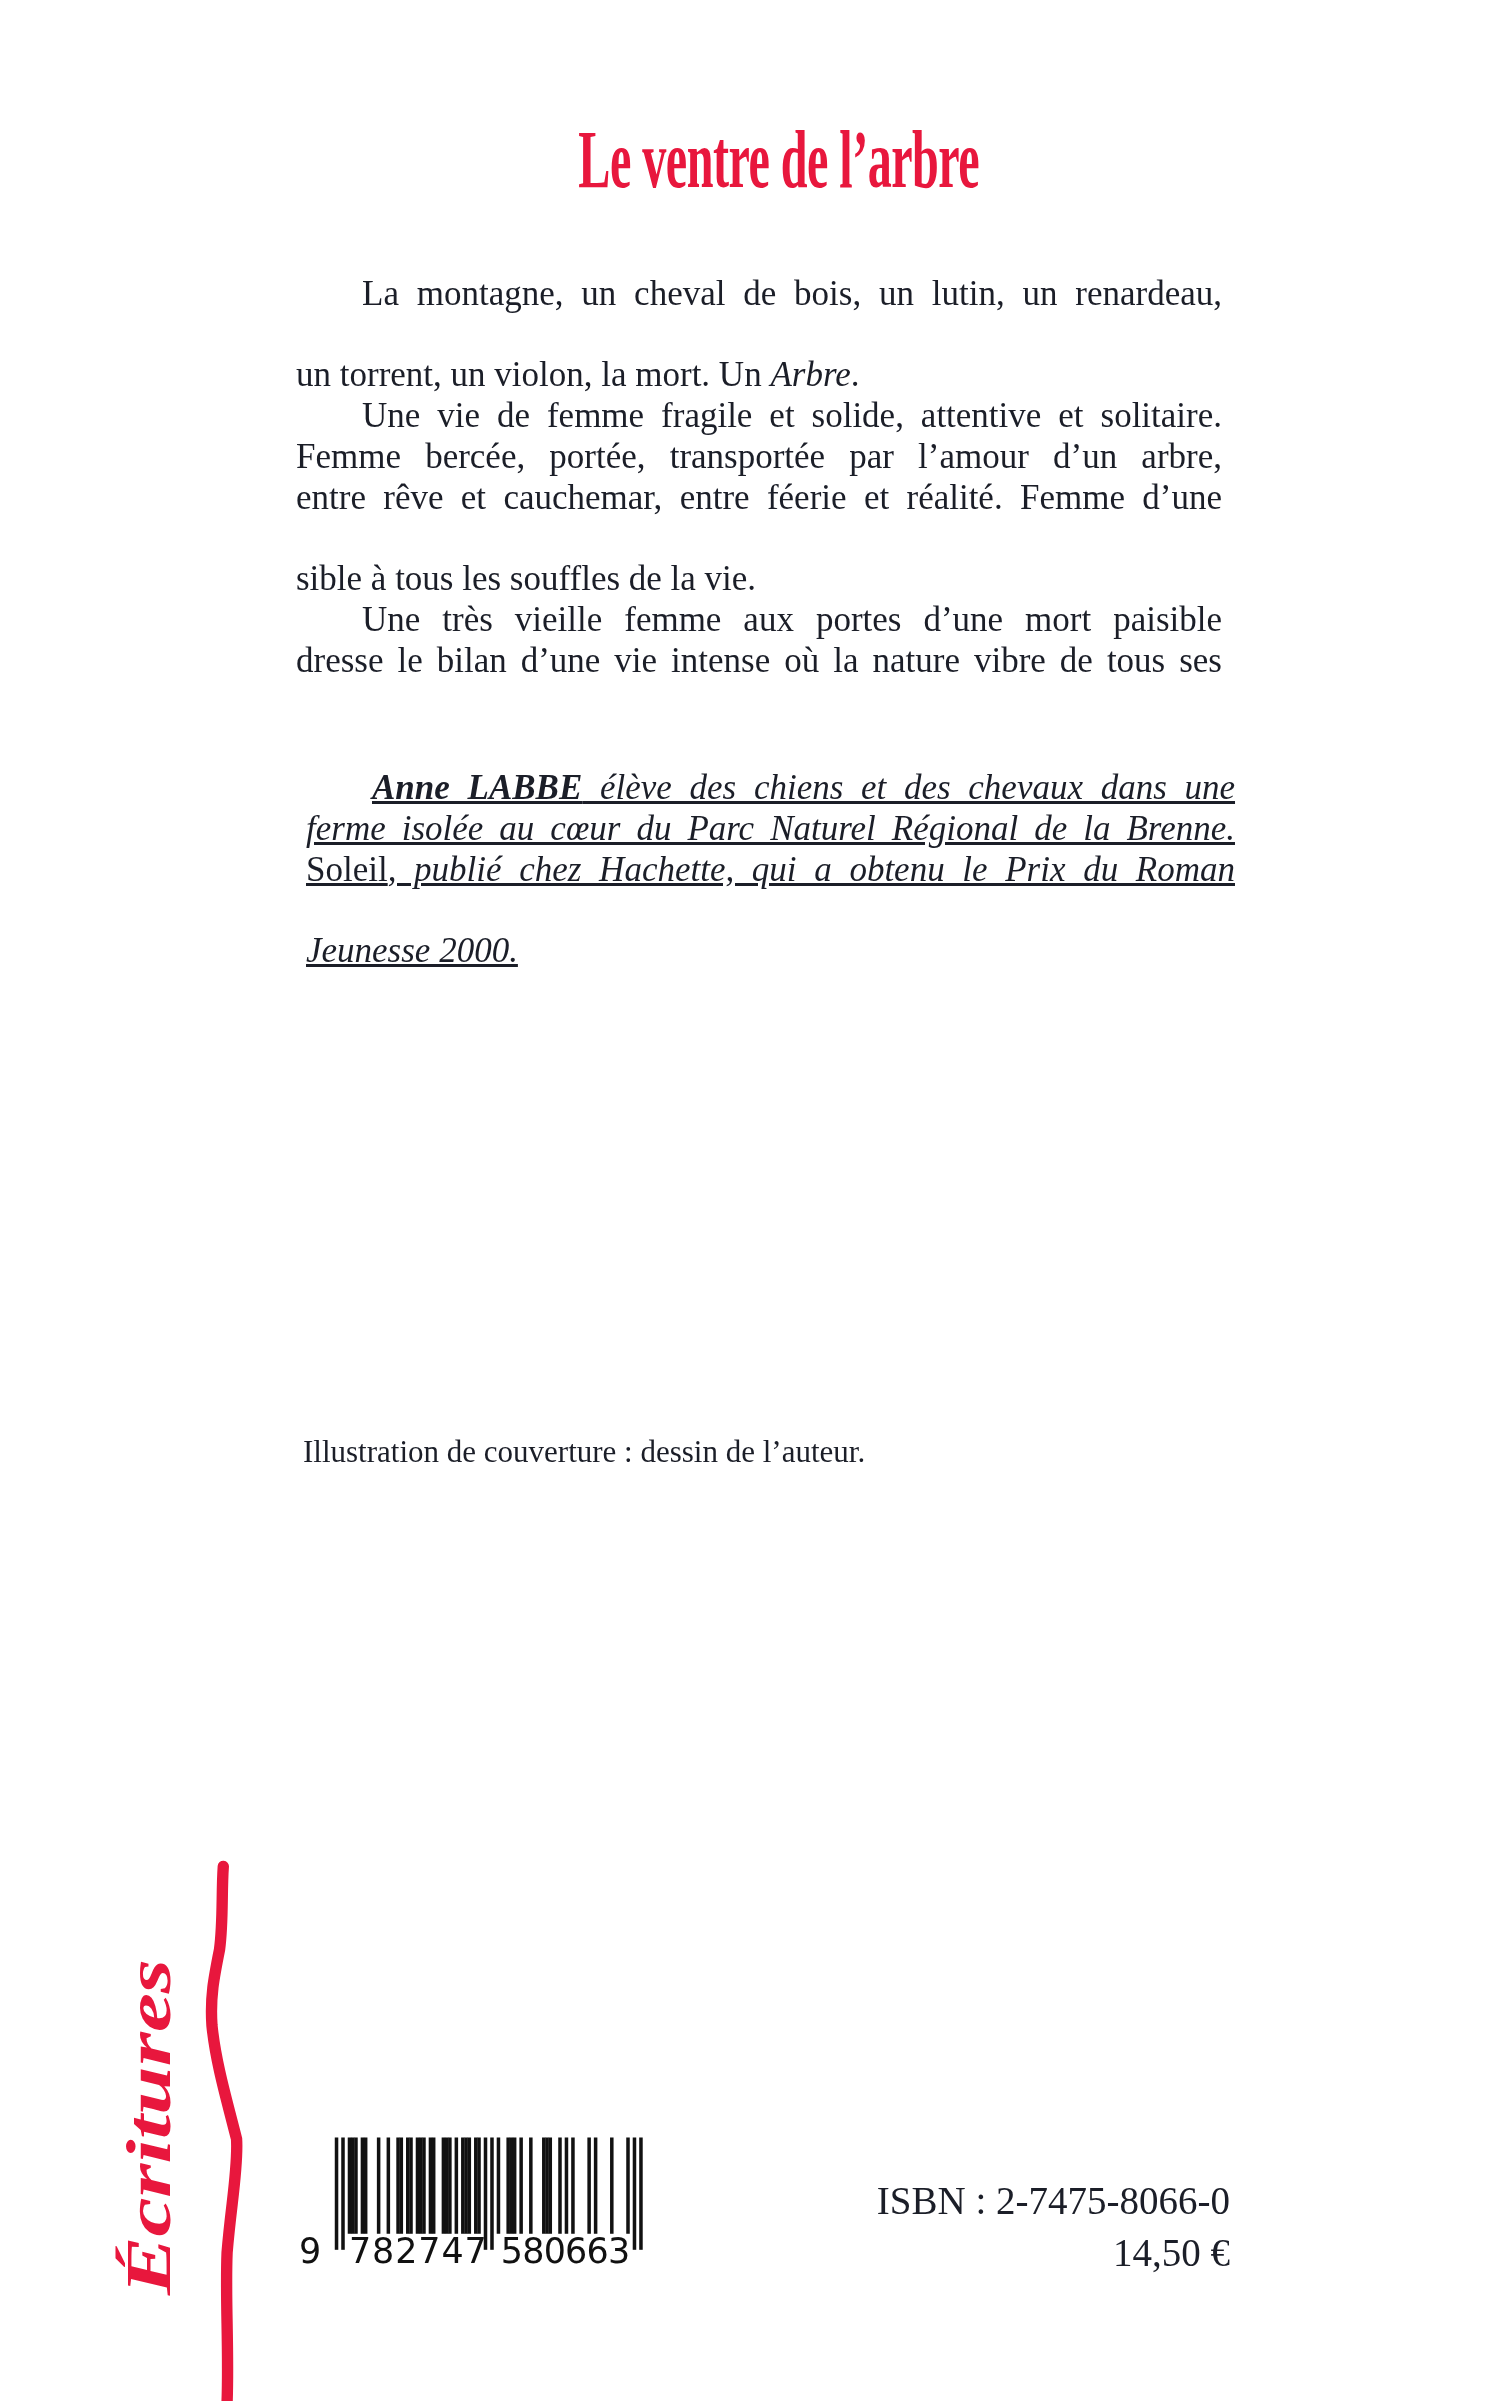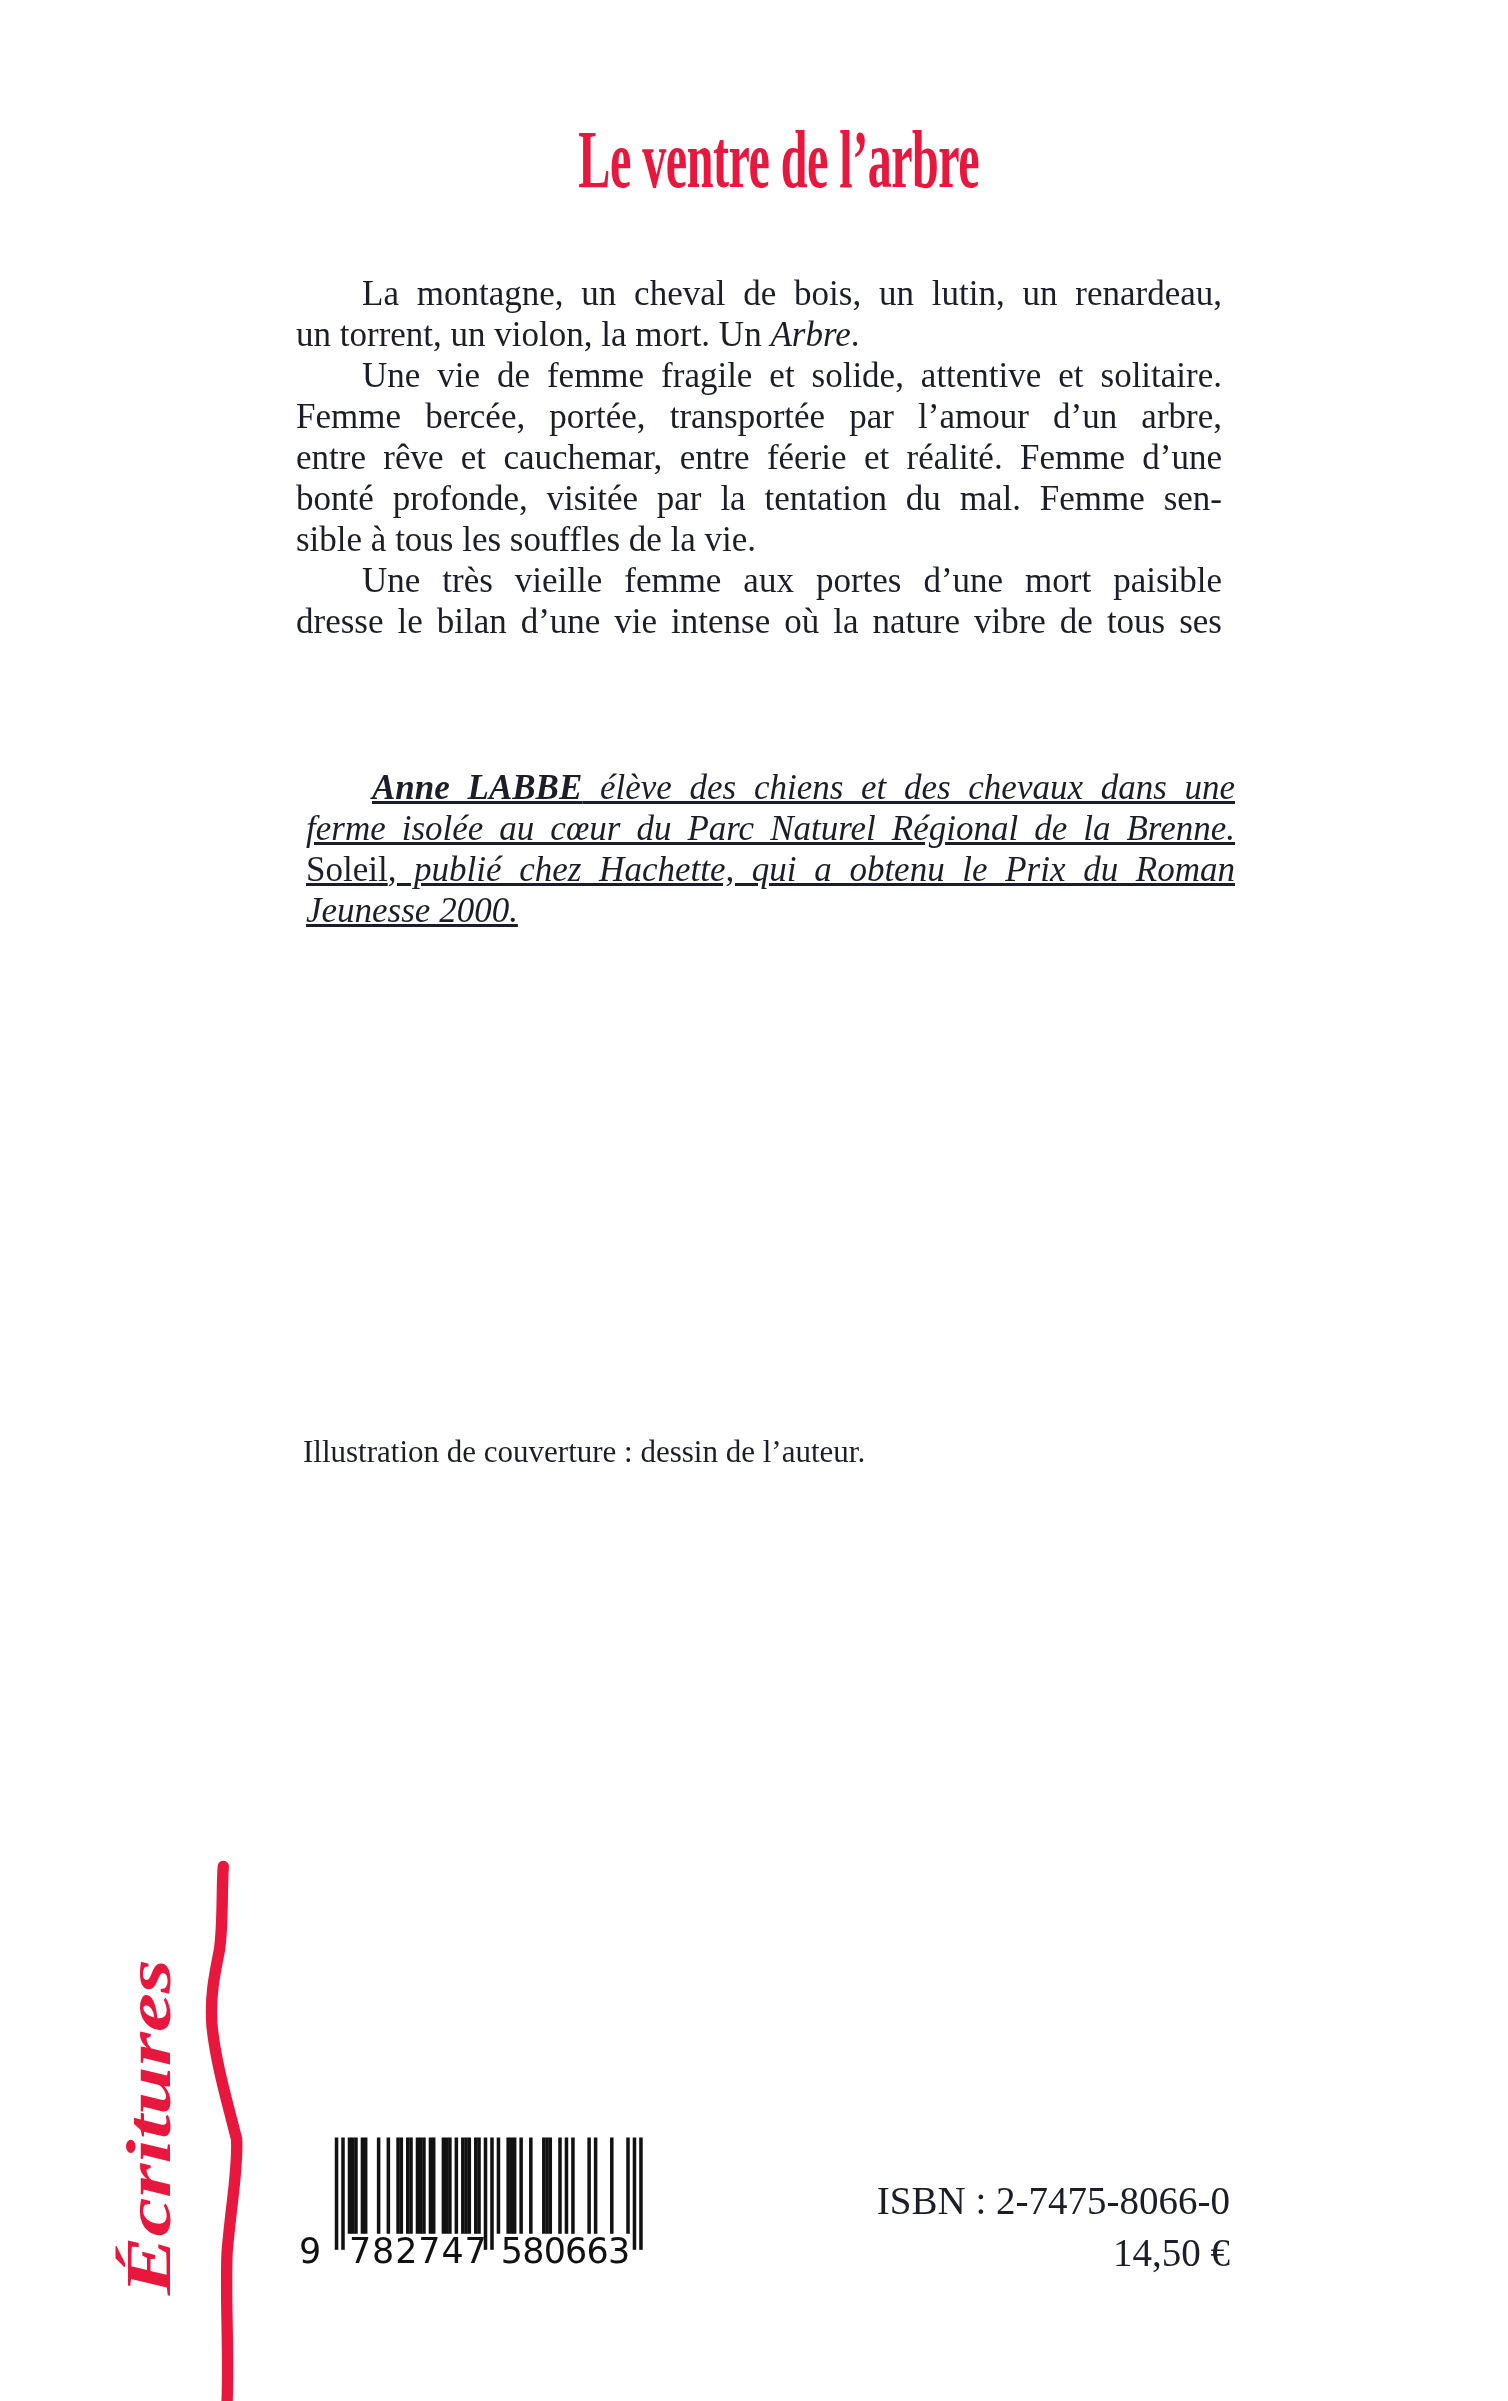--- a/index.html
+++ b/index.html
@@ -7,21 +7,21 @@
          font-family: "Liberation Serif", "DejaVu Serif", serif; color: #1b1e28; }
   .title {
     position: absolute; left: 0; width: 1508px; top: 112px; text-align: center;
     font-family: "Liberation Serif", serif; font-weight: bold; font-size: 83px; line-height: 95px;
     color: #e8173d; transform: scaleX(0.58); transform-origin: 779px 50%;
     letter-spacing: -0.9px;
   }
   .title-inner { display: inline-block; position: relative; left: 24.6px; }
   .block { position: absolute; font-size: 35px; }
   .line { height: 41px; line-height: 41px; white-space: nowrap; text-align: justify; text-align-last: justify; overflow: visible; }
-  .line.last { text-align: left; text-align-last: left; }
+  .line.last { text-align: left; text-align-last: left; margin-top: 40px; }
   .line.indent { padding-left: 66px; }
   .synopsis { left: 296px; top: 273px; width: 926px; }
   .bio { left: 306px; top: 767px; width: 929px; font-style: italic; text-decoration: underline; }
   .bio b { font-weight: bold; }
   .bio .roman { font-style: normal; }
   .caption { position: absolute; left: 303px; top: 1431px; font-size: 31px; line-height: 42px; white-space: nowrap; }
   .isbn { position: absolute; right: 278px; top: 2177px; font-size: 39px; line-height: 47px; white-space: nowrap; text-align: right; }
   .price { position: absolute; right: 278px; top: 2229px; font-size: 39px; line-height: 47px; white-space: nowrap; text-align: right; }
   .logo { position: absolute; left: 104px; top: 1855px; width: 161px; height: 547px; }
   .barcode { position: absolute; left: 284px; top: 2129px; width: 379px; height: 151px; }
@@ -33,21 +33,20 @@
 <div class="title">
   <span class="title-inner">Le ventre de l’arbre</span>
 </div>
 
 <div class="block synopsis">
   <div class="line indent">La montagne, un cheval de bois, un lutin, un renardeau,</div>
   <div class="line last"><span>un torrent, un violon, la mort. Un </span><i>Arbre</i><span>.</span></div>
   <div class="line indent">Une vie de femme fragile et solide, attentive et solitaire.</div>
   <div class="line">Femme bercée, portée, transportée par l’amour d’un arbre,</div>
   <div class="line">entre rêve et cauchemar, entre féerie et réalité. Femme d’une</div>
-  <div class="line">bonté profonde, visitée par la tentation du mal. Femme sen-</div>
   <div class="line last">sible à tous les souffles de la vie.</div>
   <div class="line indent">Une très vieille femme aux portes d’une mort paisible</div>
   <div class="line">dresse le bilan d’une vie intense où la nature vibre de tous ses</div>
 </div>
 
 <div class="block bio">
   <div class="line indent"><b>Anne LABBE</b><span> élève des chiens et des chevaux dans une</span></div>
   <div class="line">ferme isolée au cœur du Parc Naturel Régional de la Brenne.</div>
   <div class="line"><span class="roman">Soleil</span><span>, publié chez Hachette, qui a obtenu le Prix du Roman</span></div>
   <div class="line last">Jeunesse 2000.</div>

